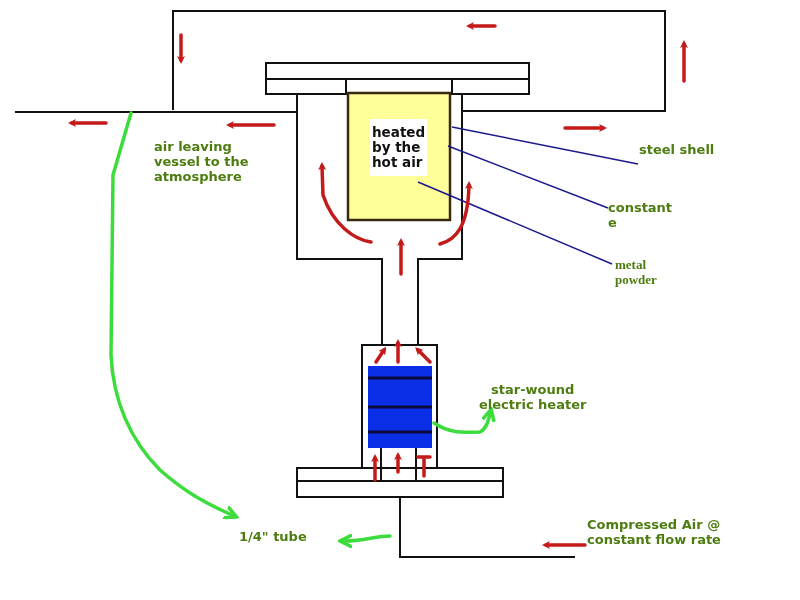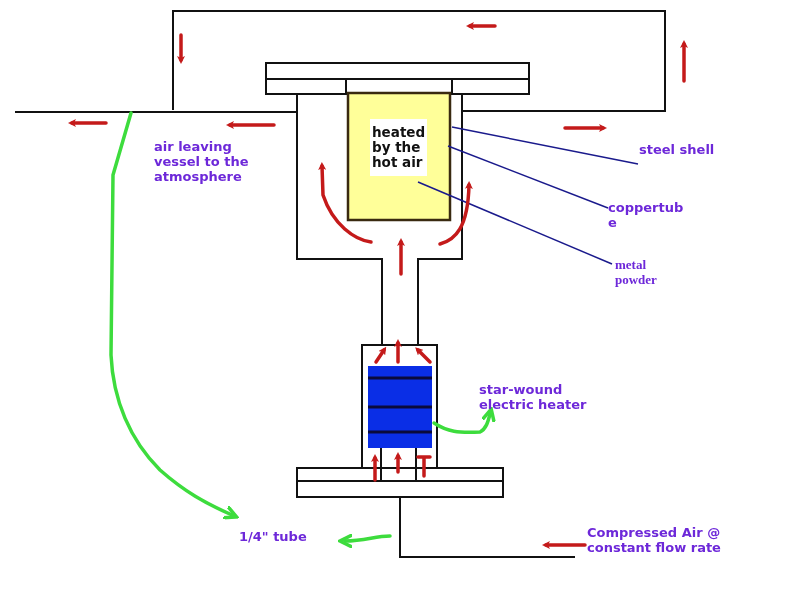--- a/index.html
+++ b/index.html
@@ -1,18 +1,18 @@
 <!DOCTYPE html>
 <html><head>
 <meta charset="utf-8">
 <style>
   html, body { margin: 0; padding: 0; background: #ffffff; }
   #stage { position: relative; width: 800px; height: 600px; overflow: hidden; background: #ffffff; }
   svg#diagram { position: absolute; left: 0; top: 0; width: 800px; height: 600px; }
-  .lbl { position: absolute; font-family: "DejaVu Sans", sans-serif; font-weight: bold; color: #6d28d9; font-size: 13px; line-height: 15px; white-space: pre; }
+  .lbl { position: absolute; font-family: "DejaVu Sans", sans-serif; font-weight: bold; color: #4d7c0f; font-size: 13px; line-height: 15px; white-space: pre; }
   .lbl-core { position: absolute; font-family: "DejaVu Sans", sans-serif; font-weight: bold; color: #111111; font-size: 13.5px; line-height: 15px; white-space: pre; background: #ffffff; padding: 6px 2px; }
 </style>
 </head>
 <body>
 
 <div id="stage">
   <svg id="diagram" viewBox="0 0 800 600" xmlns="http://www.w3.org/2000/svg">
     <defs>
       <marker id="redHead" markerWidth="8" markerHeight="8" refX="4" refY="4" orient="auto" markerUnits="userSpaceOnUse">
         <path d="M0,0 L8,4 L0,8 L2,4 Z" fill="#c41a1a"></path>
@@ -84,25 +84,25 @@
       <path d="M131,113 L113,175 L111,355 C113,400 130,440 160,470 C185,492 205,503 232,515" marker-end="url(#greenHead)"></path>
       <path d="M390,536 C375,536 365,541 345,541" marker-end="url(#greenHead)"></path>
       <path d="M434,423 C448,432 458,433 480,432 C486,429 488,422 490,414" marker-end="url(#greenHead)"></path>
     </g>
   </svg>
 
   <div class="lbl-core" style="left:370px; top:119px;">heated
 by the
 hot air</div>
   <div class="lbl" style="left:639px; top:142px;">steel shell</div>
-  <div class="lbl" style="left:608px; top:200px;">coppertub
+  <div class="lbl" style="left:608px; top:200px;">constant
 e</div>
   <div class="lbl" style="left:615px; top:257px;font-family:Liberation Serif, serif;">metal
 powder</div>
   <div class="lbl" style="left:154px; top:139px;">air leaving
 vessel to the
 atmosphere</div>
-  <div class="lbl" style="left:479px; top:382px;">star-wound
+  <div class="lbl" style="left:479px; top:382px;text-align:center;">star-wound
 electric heater</div>
   <div class="lbl" style="left:239px; top:529px;">1/4" tube</div>
-  <div class="lbl" style="left:587px; top:517px;margin-top:8px;">Compressed Air @
+  <div class="lbl" style="left:587px; top:517px;">Compressed Air @
 constant flow rate</div>
 </div>
 
 </body></html>

